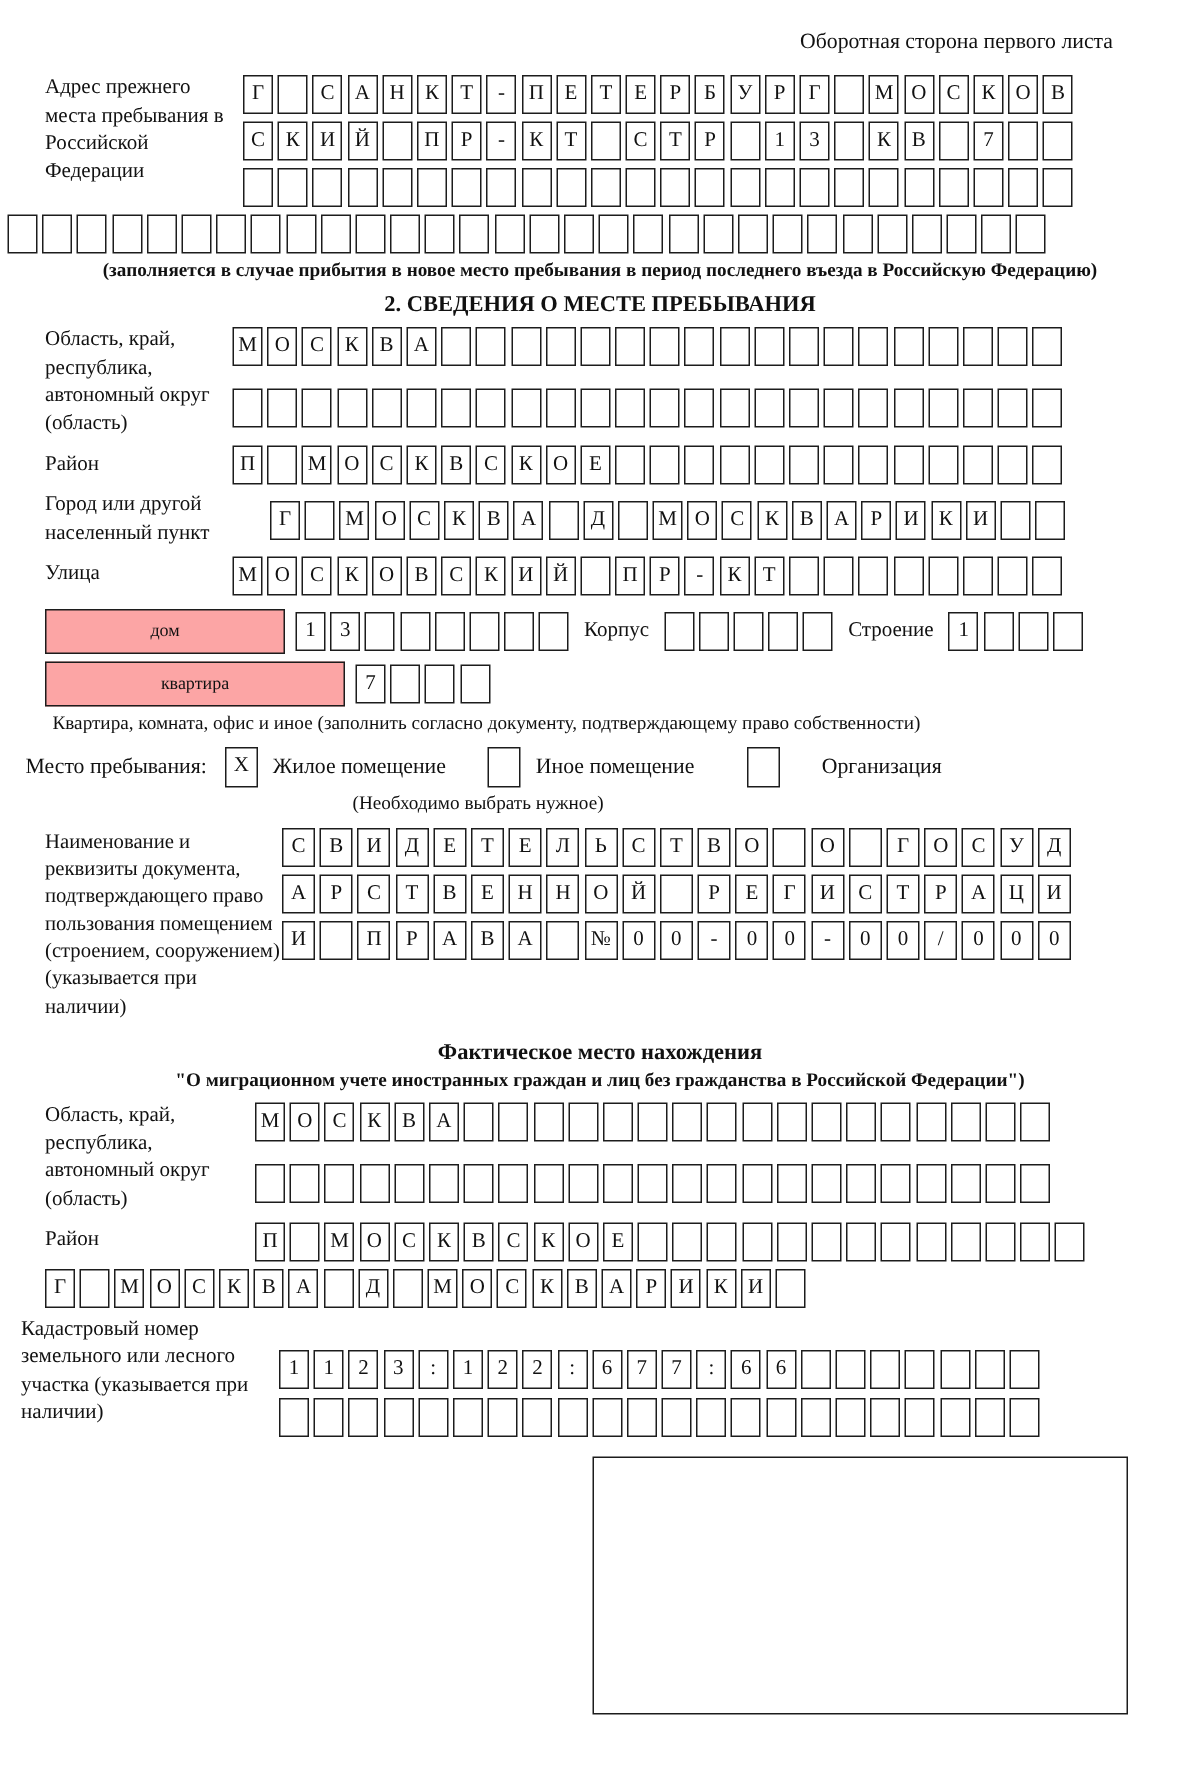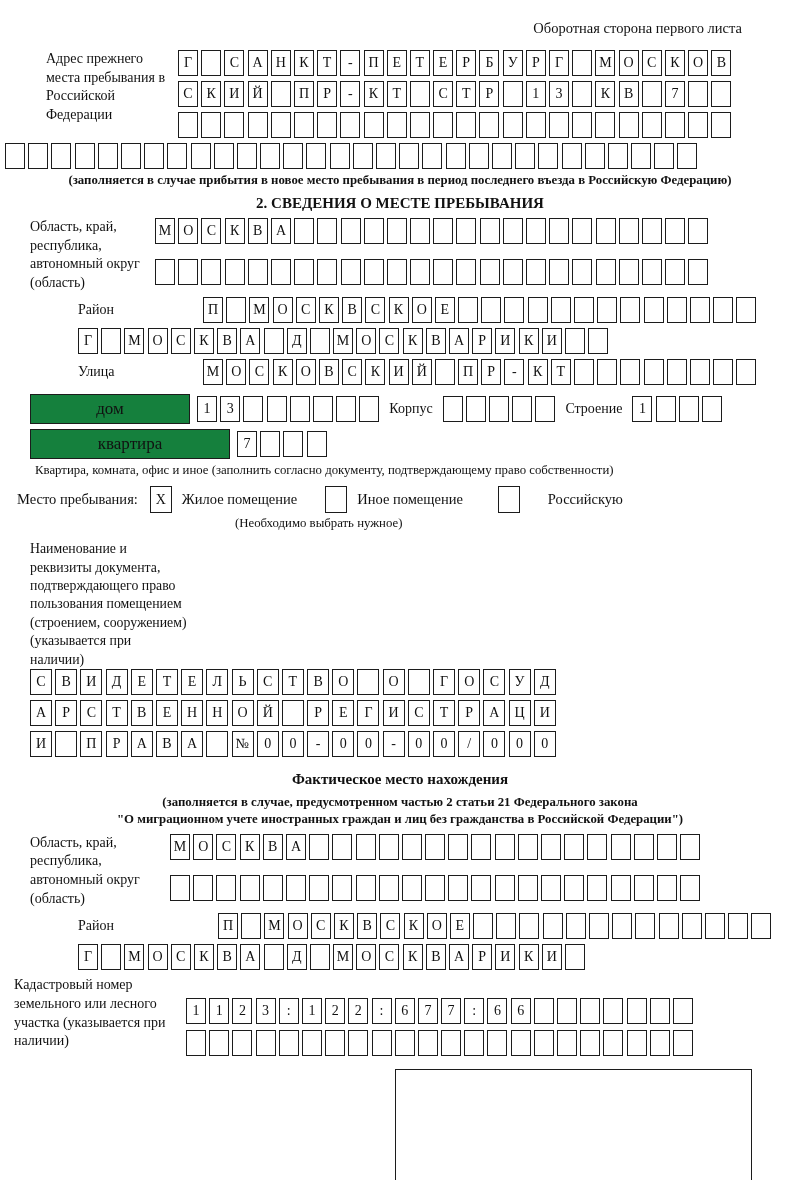--- a/index.html
+++ b/index.html
@@ -5,65 +5,65 @@
   * { margin:0; padding:0; box-sizing:border-box; }
   html,body { background:#fff; }
   #page {
     width:800px; height:1180px; overflow:hidden;
     font-family:"Liberation Serif", serif;
     color:#111; background:#fff; position:relative;
   }
   .hdr-note { text-align:right; padding:20px 58px 0 0; font-size:14.5px; }
 
   .flexrow { display:flex; align-items:flex-start; }
-  .vcenter { align-items:center;margin-left:48px; }
+  .vcenter { align-items:center; }
   .lbl { font-size:14px; line-height:1.33; flex:0 0 auto; }
   .cellrow { display:flex; gap:3.2px; flex:0 0 auto; }
   .cellcol { display:flex; flex-direction:column; gap:5px; }
   .cell {
     width:20px; height:26px; border:1.6px solid #1c1c1c; background:#fff;
     display:flex; align-items:center; justify-content:center;
     font-size:14px; flex:0 0 auto;
   }
   .doc .cell { width:22px; }
   .note { font-size:12.8px; }
   .center { text-align:center;font-weight:bold; }
   .title { font-weight:bold; font-size:15px; text-align:center; }
 
-  .prev-block { margin-top:13px; padding-left:46px; }
+  .prev-block { margin-top:13px; padding-left:30px; }
   .prev-block .lbl { width:132px; }
   .fullrow { padding-left:5px; margin-top:5px; }
 
   .sec2-region { margin-top:6px; padding-left:30px; }
   .sec2-region .lbl { width:125px; }
   .sec2-region .cellcol { gap:15px; }
   .frow { padding-left:30px; margin-top:5px; }
   .lbl-district { width:125px; }
   .lbl-city { width:150px; }
   .lbl-street { width:125px; }
 
   .house-row { margin-top:9px; padding-left:30px; display:flex; align-items:center; gap:7px; }
   .widebox {
-    border:1.6px solid #1c1c1c; height:30px; background:#15803d;
-    display:flex; align-items:center; justify-content:center; font-size:17px;
+    border:1.6px solid #1c1c1c; height:30px; background:#fca5a5;
+    display:flex; align-items:center; justify-content:center; font-size:12px;
   }
   .box-house { width:160px; }
   .box-apt { width:200px; }
   .inline-lbl { font-size:14px; padding:0 3px; }
   .under-note { padding-left:35px; margin-top:4px; }
   .apt-row { margin-top:5px; padding-left:30px; display:flex; align-items:center; gap:7px; }
 
   .stay-row { margin-top:8px; padding-left:17px; display:flex; align-items:center; font-size:14.5px; }
   .chk {
     width:22px; height:27px; border:1.6px solid #1c1c1c; margin:0 10px 0 12px;
     display:inline-flex; align-items:center; justify-content:center; font-size:14px; flex:0 0 auto;
   }
   .stay-note { margin-left:235px; margin-top:3px; }
 
-  .doc-block { margin-top:9px; padding-left:30px;flex-direction:column; }
+  .doc-block { margin-top:9px; padding-left:30px; }
   .doc-block .lbl { width:158px; font-size:13.8px; }
   .doc-block .cellcol { gap:5px; }
 
   .fact-title { margin-top:14px; }
   .fact-note { margin-top:7px; }
   .fact-region { margin-top:7px; padding-left:30px; }
   .fact-region .lbl { width:140px; }
   .fact-region .cellcol { gap:15px; }
   .lbl-fdistrict { width:140px; }
   .lbl-fcity { width:186px; }
@@ -284,20 +284,21 @@
         <div class="cell"></div>
         <div class="cell"></div>
         <div class="cell"></div>
         <div class="cell"></div>
         <div class="cell"></div>
         <div class="cell"></div>
       </div>
   </div>
 
   <div class="flexrow vcenter frow">
+    <div class="lbl lbl-city">Город или другой населенный пункт</div>
     <div class="cellrow">
         <div class="cell">Г</div>
         <div class="cell"></div>
         <div class="cell">М</div>
         <div class="cell">О</div>
         <div class="cell">С</div>
         <div class="cell">К</div>
         <div class="cell">В</div>
         <div class="cell">А</div>
         <div class="cell"></div>
@@ -388,21 +389,21 @@
   </div>
   <div class="note under-note">Квартира, комната, офис и иное (заполнить согласно документу, подтверждающему право собственности)</div>
 
   <div class="stay-row">
     <span>Место пребывания:</span>
     <span class="chk">X</span>
     <span>Жилое помещение</span>
     <span class="chk" style="margin-left:28px;"></span>
     <span>Иное помещение</span>
     <span class="chk" style="margin-left:35px; margin-right:28px;"></span>
-    <span>Российскую</span>
+    <span>Организация</span>
   </div>
   <div class="note stay-note">(Необходимо выбрать нужное)</div>
 
   <div class="flexrow doc-block">
     <div class="lbl">Наименование и реквизиты документа, подтверждающего право пользования помещением (строением, сооружением) (указывается при наличии)</div>
     <div class="cellcol">
       <div class="cellrow doc">
           <div class="cell">С</div>
           <div class="cell">В</div>
           <div class="cell">И</div>
@@ -468,21 +469,20 @@
           <div class="cell">0</div>
           <div class="cell">/</div>
           <div class="cell">0</div>
           <div class="cell">0</div>
           <div class="cell">0</div>
         </div>
     </div>
   </div>
 
   <div class="title fact-title">Фактическое место нахождения</div>
-  <div class="note center fact-note">(заполняется в случае, предусмотренном частью 2 статьи 21 Федерального закона</div>
   <div class="note center" style="margin-top:2px;">"О миграционном учете иностранных граждан и лиц без гражданства в Российской Федерации")</div>
 
   <div class="flexrow fact-region">
     <div class="lbl">Область, край, республика, автономный округ (область)</div>
     <div class="cellcol">
       <div class="cellrow">
           <div class="cell">М</div>
           <div class="cell">О</div>
           <div class="cell">С</div>
           <div class="cell">К</div>

